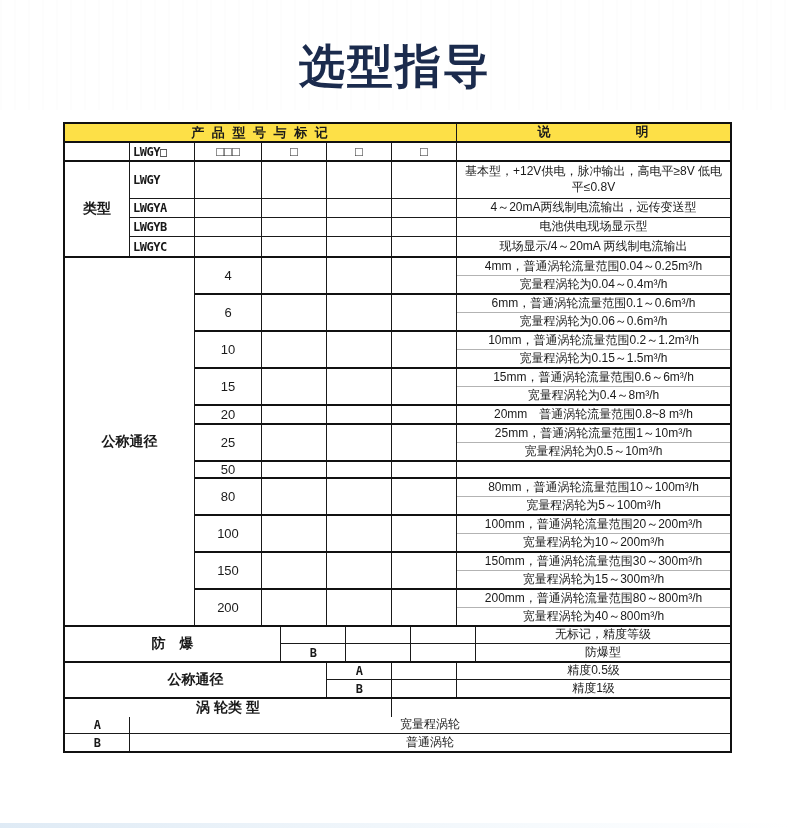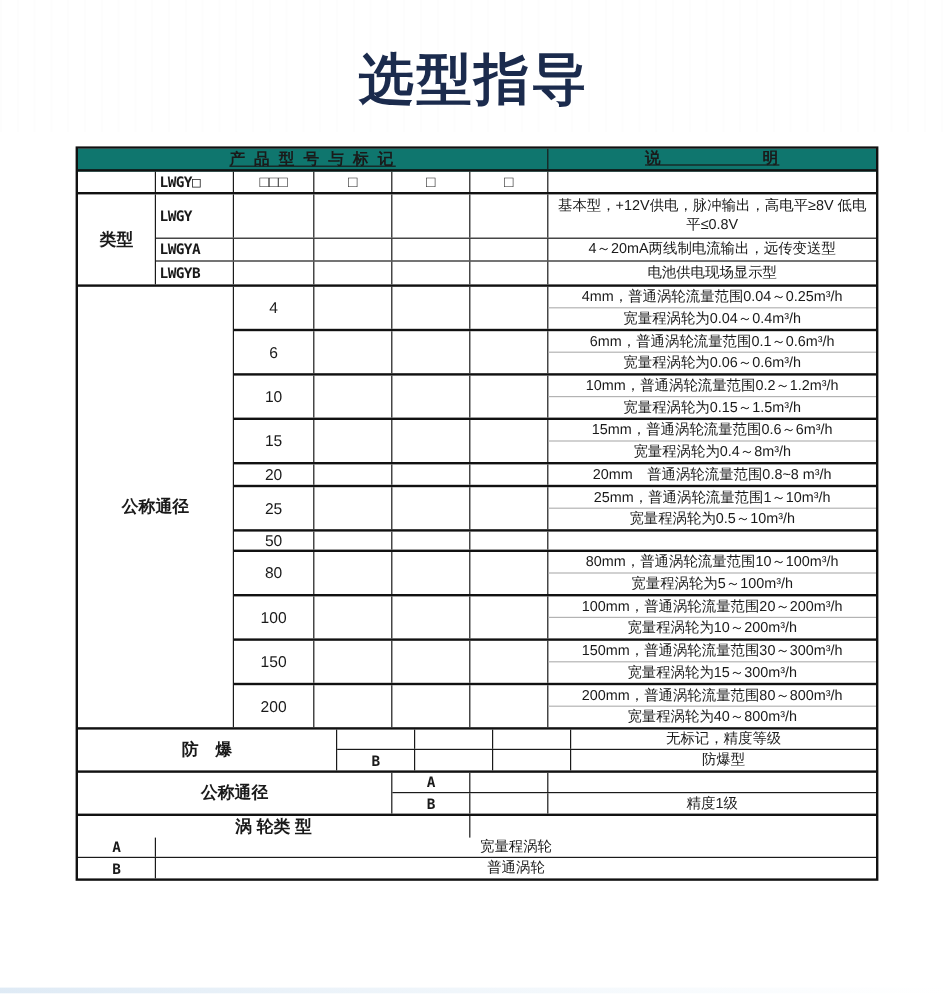--- a/index.html
+++ b/index.html
@@ -28,21 +28,21 @@
     border:2px solid #111;box-sizing:border-box;background:#fff;
     font-size:12px;
   }
   .row,.sect,.srow,.trow,.grp{display:flex;box-sizing:border-box;}
   .c,.label,.desc,.desc2,.stack{box-sizing:border-box;}
   .c{flex:0 0 auto;border-right:1px solid #1a1a1a;display:flex;align-items:center;justify-content:center;text-align:center;overflow:hidden;}
   .desc{flex:1 1 auto;display:flex;align-items:center;justify-content:center;text-align:center;padding:1px 4px;line-height:1.3;}
   .last{border-right:none !important;}
   .w65{width:65px}.w67{width:67px}.w130{width:130px}.w197{width:216px}.w262{width:262px}.w327{width:327px}.w392{width:392px}
 
-  .hrow{height:19px;background:#0f766e;border-bottom:2px solid #111;font-weight:bold;font-size:13px;text-decoration:underline;}
+  .hrow{height:19px;background:#fde047;border-bottom:2px solid #111;font-weight:bold;font-size:13px;}
   .hrow .c{letter-spacing:2px;}
   .crow{height:19px;border-bottom:2px solid #111;}
   .code{font-family:"DejaVu Sans Mono","Liberation Mono",monospace;font-weight:bold;font-size:12px;letter-spacing:-0.5px;}
   .codeL{justify-content:flex-start;padding-left:3px;text-align:left;}
   .boxes{font-weight:bold;font-size:13px;color:#222;}
 
   .sect{border-bottom:2px solid #111;}
   .sect.lastsect{border-bottom:none;flex-direction:column;}
   .label{flex:0 0 auto;border-right:1px solid #1a1a1a;display:flex;align-items:center;justify-content:center;
     font-weight:bold;font-size:14px;text-align:center;}
@@ -107,20 +107,28 @@
           <div class="desc last">4～20mA两线制电流输出，远传变送型</div>
         </div>
         <div class="trow">
           <div class="c w65 code codeL">LWGYB</div>
           <div class="c w67"></div>
           <div class="c w65"></div>
           <div class="c w65"></div>
           <div class="c w65"></div>
           <div class="desc last">电池供电现场显示型</div>
         </div>
+        <div class="trow">
+          <div class="c w65 code codeL">LWGYC</div>
+          <div class="c w67"></div>
+          <div class="c w65"></div>
+          <div class="c w65"></div>
+          <div class="c w65"></div>
+          <div class="desc last">现场显示/4～20mA 两线制电流输出</div>
+        </div>
       </div>
     </div>
 
     <div class="sect">
       <div class="label w130">公称通径</div>
       <div class="stack">
 
           <div class="grp">
             <div class="c w67 size">4</div>
             <div class="c w65"></div>
@@ -258,20 +266,21 @@
         </div>
       </div>
     </div>
 
     <div class="sect">
       <div class="label w262">公称通径</div>
       <div class="stack">
         <div class="srow">
           <div class="c w65 code">A</div>
           <div class="c w65"></div>
+          <div class="desc last">精度0.5级</div>
         </div>
         <div class="srow">
           <div class="c w65 code">B</div>
           <div class="c w65"></div>
           <div class="desc last">精度1级</div>
         </div>
       </div>
     </div>
 
     <div class="sect lastsect">

